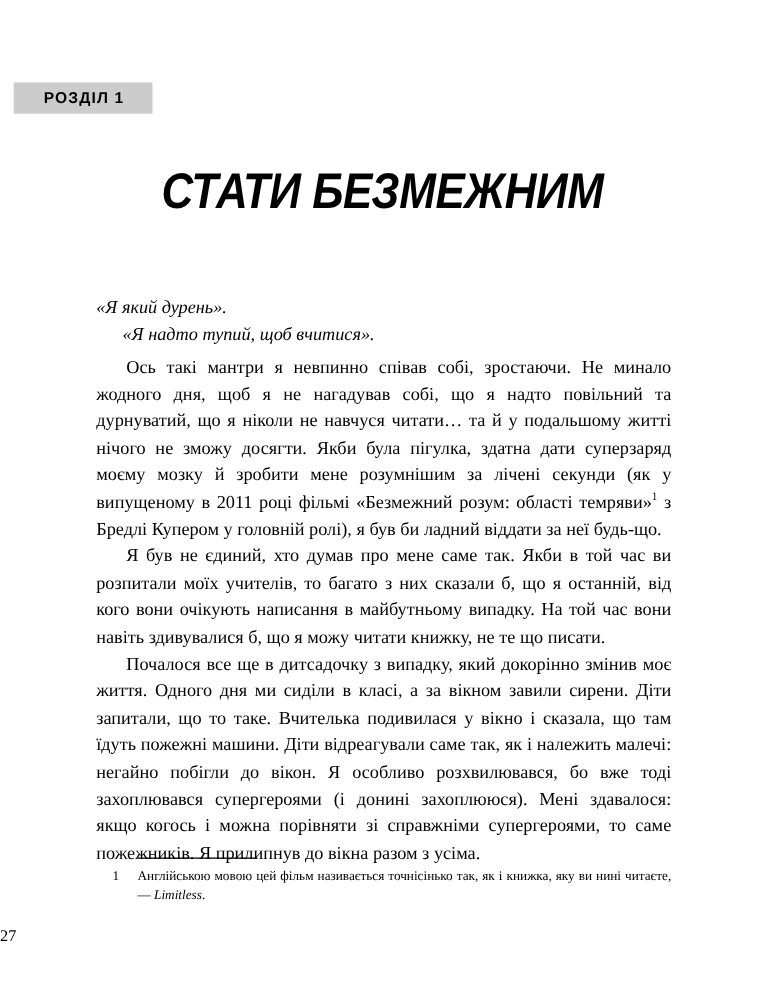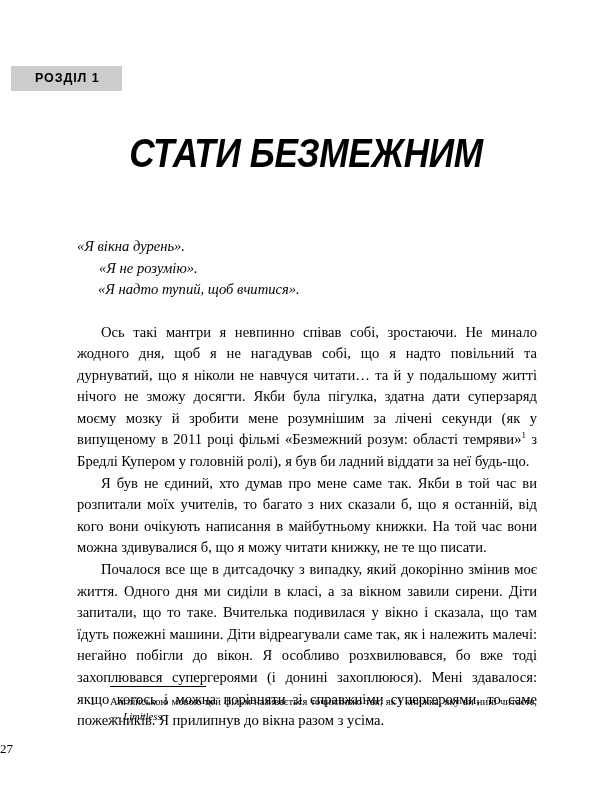--- a/index.html
+++ b/index.html
@@ -76,21 +76,21 @@
   .epigraph .l3 { margin-left: 21px; }
 
   .para {
     font-size: 14.6px;
     line-height: 21.6px;
     text-align: justify;
     text-indent: 24px;
     margin: 0;
     hyphens: manual;
   }
-  .para.first { margin-top: 21px; }
+  .para.first { margin-top: 5px; }
 
   sup.fn-ref {
     font-size: 9px;
     vertical-align: super;
     line-height: 0;
   }
 
   
   .footnote-block {
     position: absolute;
@@ -140,28 +140,27 @@
 
   <div class="chapter-badge-row">
     <span class="chapter-badge">РОЗДІЛ 1</span>
   </div>
 
   <h1 class="chapter-title">СТАТИ БЕЗМЕЖНИМ</h1>
 
   <div class="body-region">
 
     <div class="epigraph">
-      <div class="l1">«Я вікна дурень».</div>
-      <div class="l2">«Я не розумію».</div>
+      <div class="l1">«Я який дурень».</div>
       <div class="l3">«Я надто тупий, щоб вчитися».</div>
     </div>
 
     <p class="para first"><span>Ось такі мантри я невпинно співав собі, зростаючи. Не минало жодного дня, щоб я не нагадував собі, що я надто повільний та дурнуватий, що я ніколи не навчуся читати… та й у подальшому житті нічого не зможу досягти. Якби була пігулка, здатна дати суперзаряд моєму мозку й зробити мене розумнішим за лічені секунди (як у випущеному в 2011 році фільмі «Безмежний розум: області темряви»</span><sup class="fn-ref">1</sup><span> з Бредлі Купером у головній ролі), я був би ладний віддати за неї будь-що.</span></p>
 
-    <p class="para">Я був не єдиний, хто думав про мене саме так. Якби в той час ви розпитали моїх учителів, то багато з них сказали б, що я останній, від кого вони очікують написання в майбутньому книжки. На той час вони можна здивувалися б, що я можу читати книжку, не те що писати.</p>
+    <p class="para">Я був не єдиний, хто думав про мене саме так. Якби в той час ви розпитали моїх учителів, то багато з них сказали б, що я останній, від кого вони очікують написання в майбутньому випадку. На той час вони навіть здивувалися б, що я можу читати книжку, не те що писати.</p>
 
     <p class="para">Почалося все ще в дитсадочку з випадку, який докорінно змінив моє життя. Одного дня ми сиділи в класі, а за вікном завили сирени. Діти запитали, що то таке. Вчителька подивилася у вікно і сказала, що там їдуть пожежні машини. Діти відреагували саме так, як і належить малечі: негайно побігли до вікон. Я особливо розхвилювався, бо вже тоді захоплювався супергероями (і донині захоплююся). Мені здавалося: якщо когось і можна порівняти зі справжніми супергероями, то саме пожежників. Я прилипнув до вікна разом з усіма.</p>
 
   </div>
 
   <div class="footnote-block">
     <div class="footnote-rule"></div>
     <div class="footnote-item">
       <span class="footnote-marker">1</span>
       <span class="footnote-text"><span>Англійською мовою цей фільм називається точнісінько так, як і книжка, яку ви нині читаєте, — </span><i>Limitless</i><span>.</span></span>

